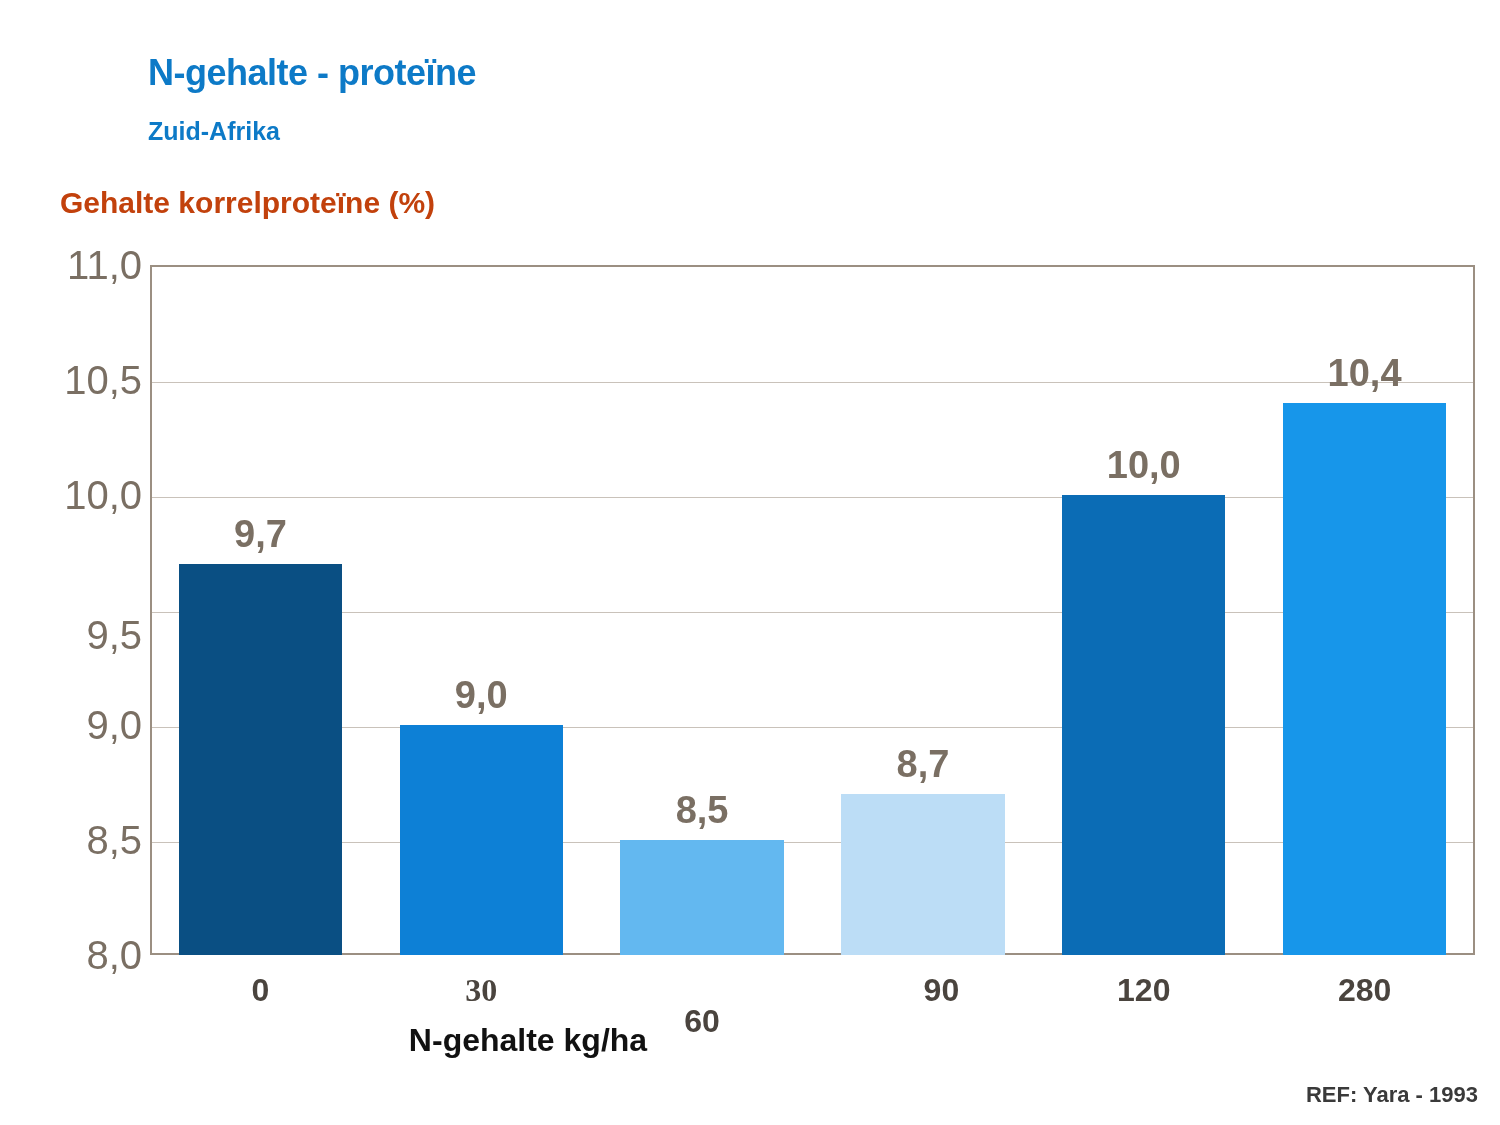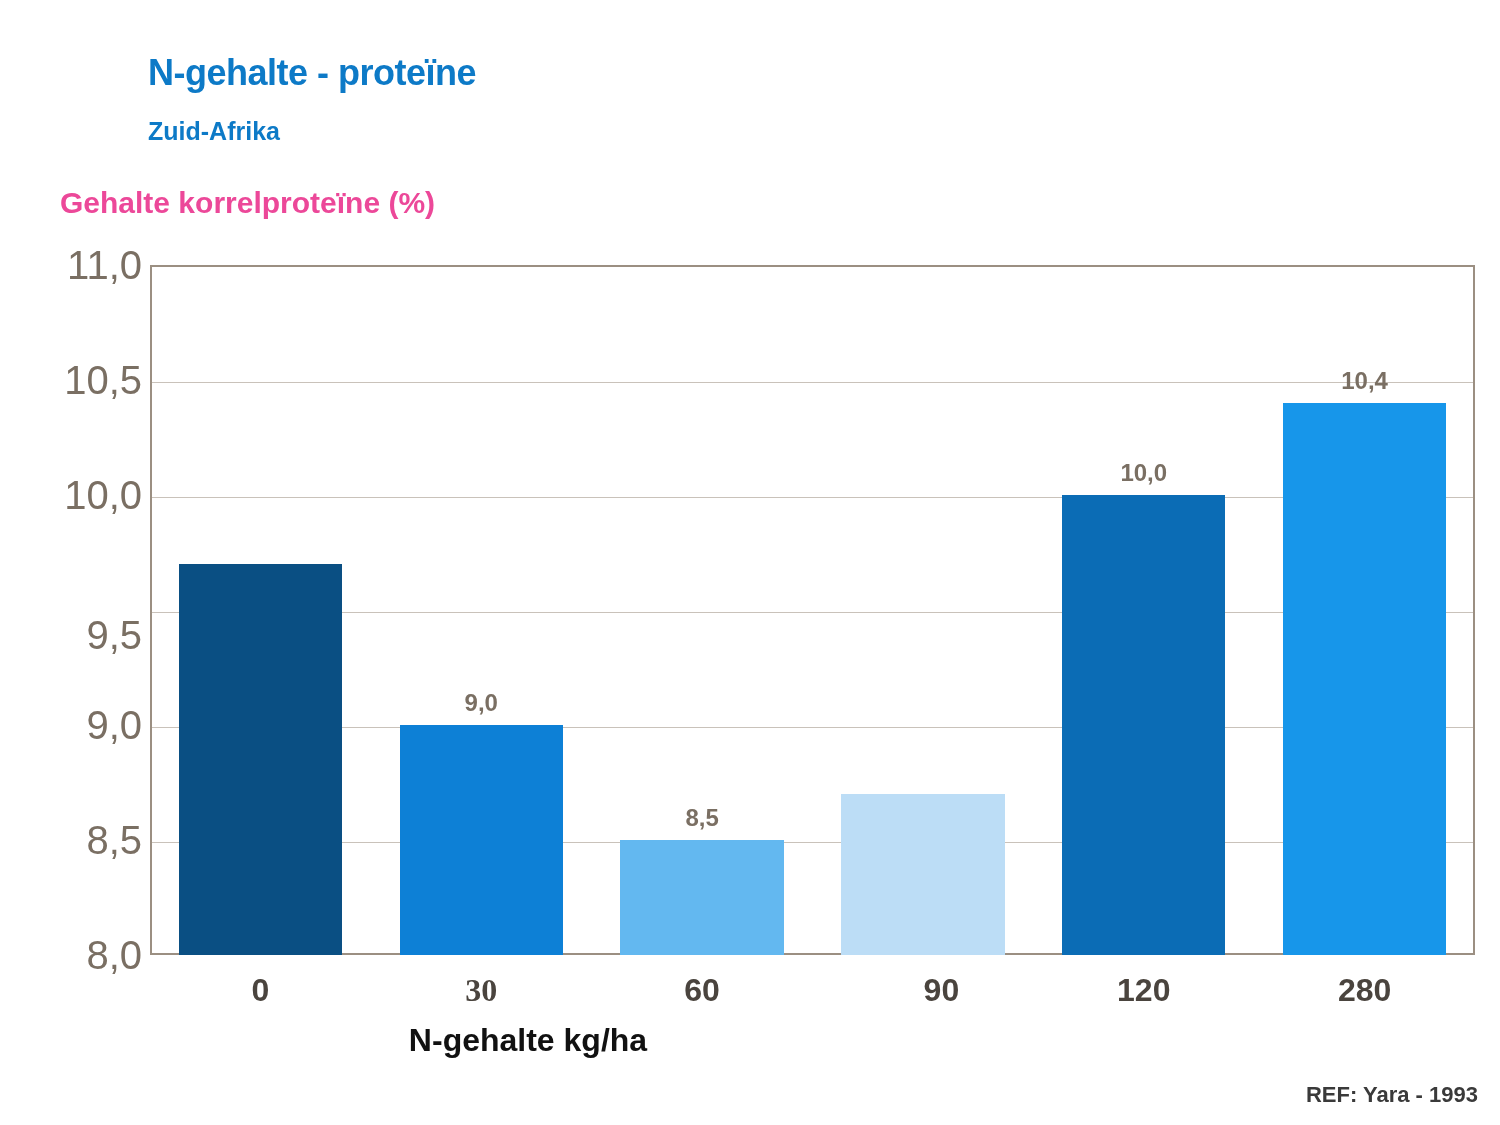--- a/index.html
+++ b/index.html
@@ -33,21 +33,21 @@
     font-weight: bold;
     color: #0d7ac7;
     white-space: nowrap;
   }
   .ylabel-top {
     position: absolute;
     left: 60px;
     top: 186px;
     font-size: 30px;
     font-weight: bold;
-    color: #ec4899;
+    color: #c2410c;
     white-space: nowrap;
   }
 
   
   .plot {
     position: absolute;
     left: 150px;
     top: 265px;
     width: 1325px;
     height: 690px;
@@ -93,21 +93,21 @@
     position: absolute;
     bottom: 0;
     left: 13%;
     width: 74%;
   }
   .bar-value {
     position: absolute;
     left: 0;
     width: 100%;
     text-align: center;
-    font-size: 24px;
+    font-size: 38px;
     font-weight: bold;
     color: #7a6f63;
     white-space: nowrap;
   }
 
   
   .xtick {
     position: absolute;
     top: 972px;
     font-size: 32px;
@@ -149,31 +149,33 @@
 <div class="plot" id="plot-area">
     <div class="gridline" style="top: 575px;"></div>
     <div class="gridline" style="top: 460px;"></div>
     <div class="gridline" style="top: 345px;"></div>
     <div class="gridline" style="top: 230px;"></div>
     <div class="gridline" style="top: 115px;"></div>
   </div>
 <div class="bars" id="bars-layer">
     <div class="bar-slot" style="left: 0px; width: 220.833px;">
       <div class="bar" style="height: 391px; background: rgb(10, 79, 131);"></div>
+      <div class="bar-value" style="bottom: 399px;">9,7</div>
     </div>
     <div class="bar-slot" style="left: 220.833px; width: 220.833px;">
       <div class="bar" style="height: 230px; background: rgb(13, 128, 214);"></div>
       <div class="bar-value" style="bottom: 238px;">9,0</div>
     </div>
     <div class="bar-slot" style="left: 441.667px; width: 220.833px;">
       <div class="bar" style="height: 115px; background: rgb(99, 184, 240);"></div>
       <div class="bar-value" style="bottom: 123px;">8,5</div>
     </div>
     <div class="bar-slot" style="left: 662.5px; width: 220.833px;">
       <div class="bar" style="height: 161px; background: rgb(188, 221, 246);"></div>
+      <div class="bar-value" style="bottom: 169px;">8,7</div>
     </div>
     <div class="bar-slot" style="left: 883.333px; width: 220.833px;">
       <div class="bar" style="height: 460px; background: rgb(11, 108, 181);"></div>
       <div class="bar-value" style="bottom: 468px;">10,0</div>
     </div>
     <div class="bar-slot" style="left: 1104.17px; width: 220.833px;">
       <div class="bar" style="height: 552px; background: rgb(23, 150, 234);"></div>
       <div class="bar-value" style="bottom: 560px;">10,4</div>
     </div>
   </div>
@@ -184,16 +186,16 @@
 
 <div class="ytick" style="top: 955px;">8,0</div>
 <div class="ytick" style="top: 840px;">8,5</div>
 <div class="ytick" style="top: 725px;">9,0</div>
 <div class="ytick" style="top: 635px;">9,5</div>
 <div class="ytick" style="top: 495px;">10,0</div>
 <div class="ytick" style="top: 380px;">10,5</div>
 <div class="ytick" style="top: 265px;">11,0</div>
 <div class="xtick" style="left: 150px; width: 220.833px;">0</div>
 <div class="xtick" style="left: 370.833px; width: 220.833px; font-family: Liberation Serif, serif;">30</div>
-<div class="xtick" style="left: 591.667px; width: 220.833px;">60</div>
+<div class="xtick" style="left: 591.667px; width: 220.833px; margin-top: 31px;">60</div>
 <div class="xtick" style="left: 831px; width: 220.833px;">90</div>
 <div class="xtick" style="left: 1033.33px; width: 220.833px;">120</div>
 <div class="xtick" style="left: 1254.17px; width: 220.833px;">280</div>
 
 </body></html>

